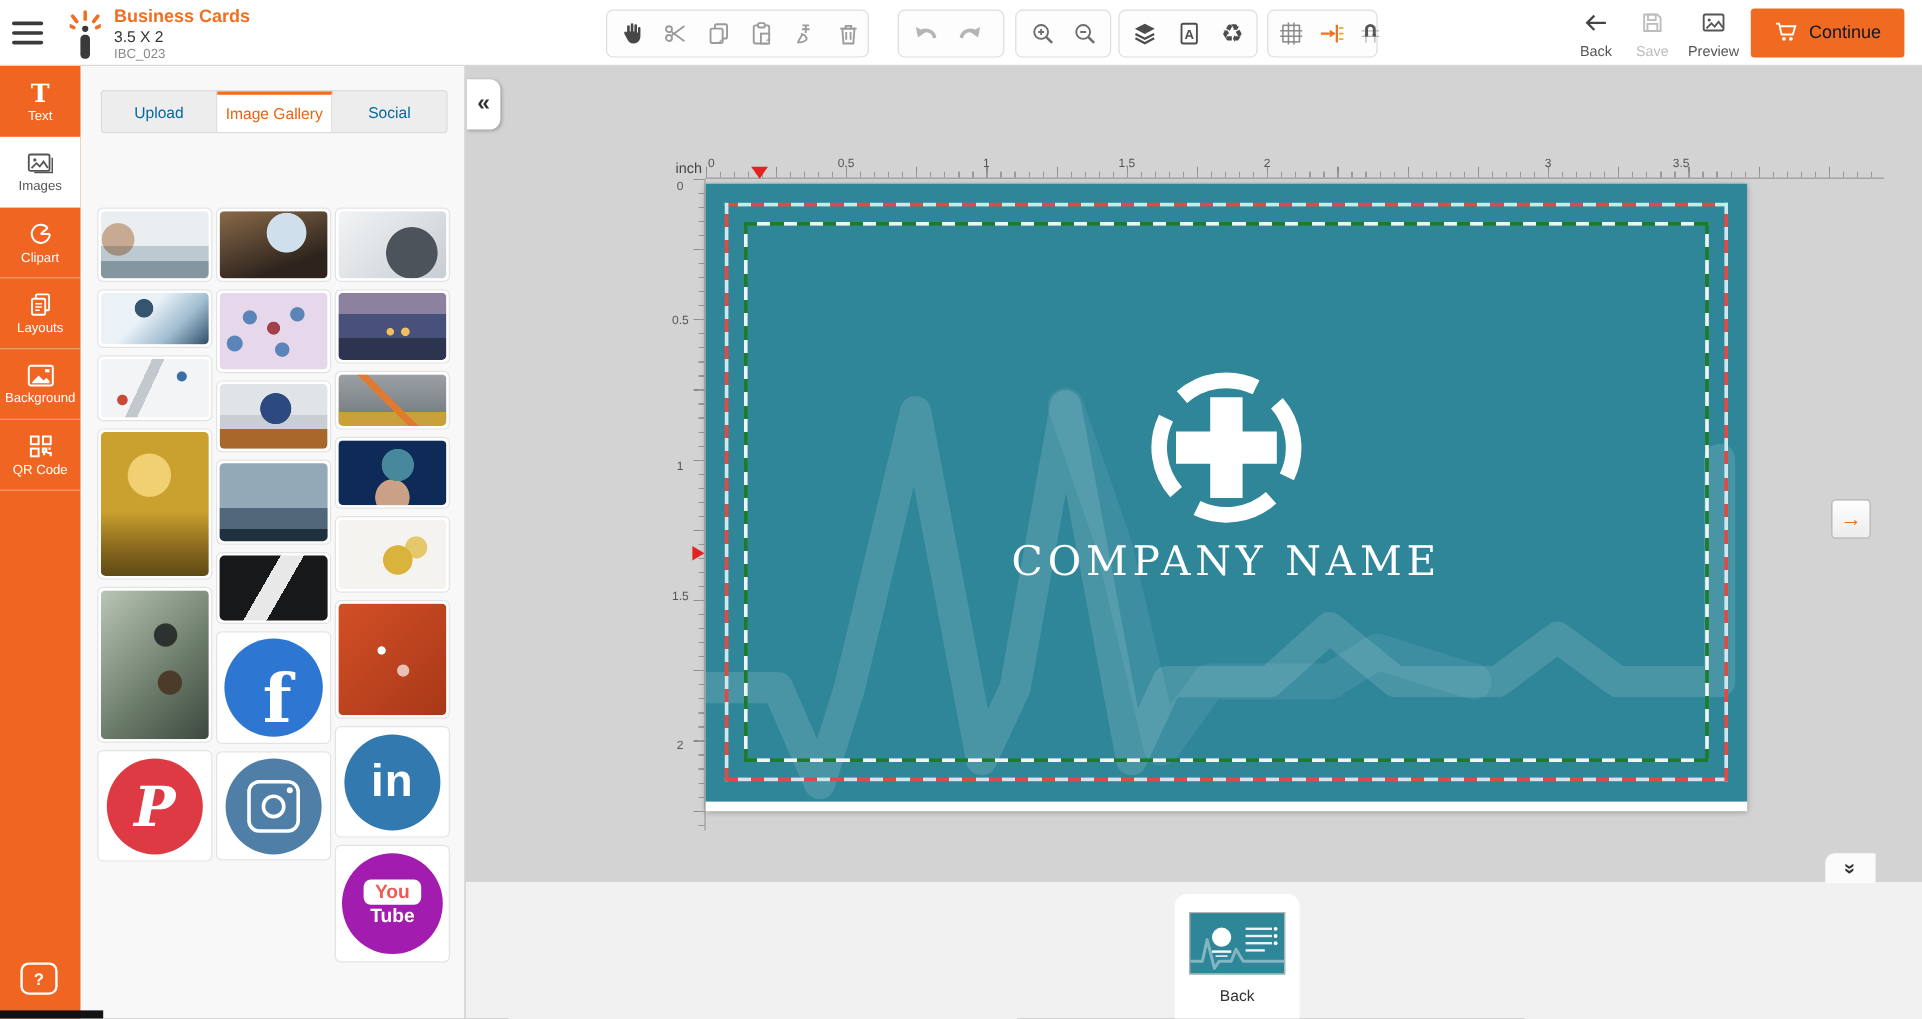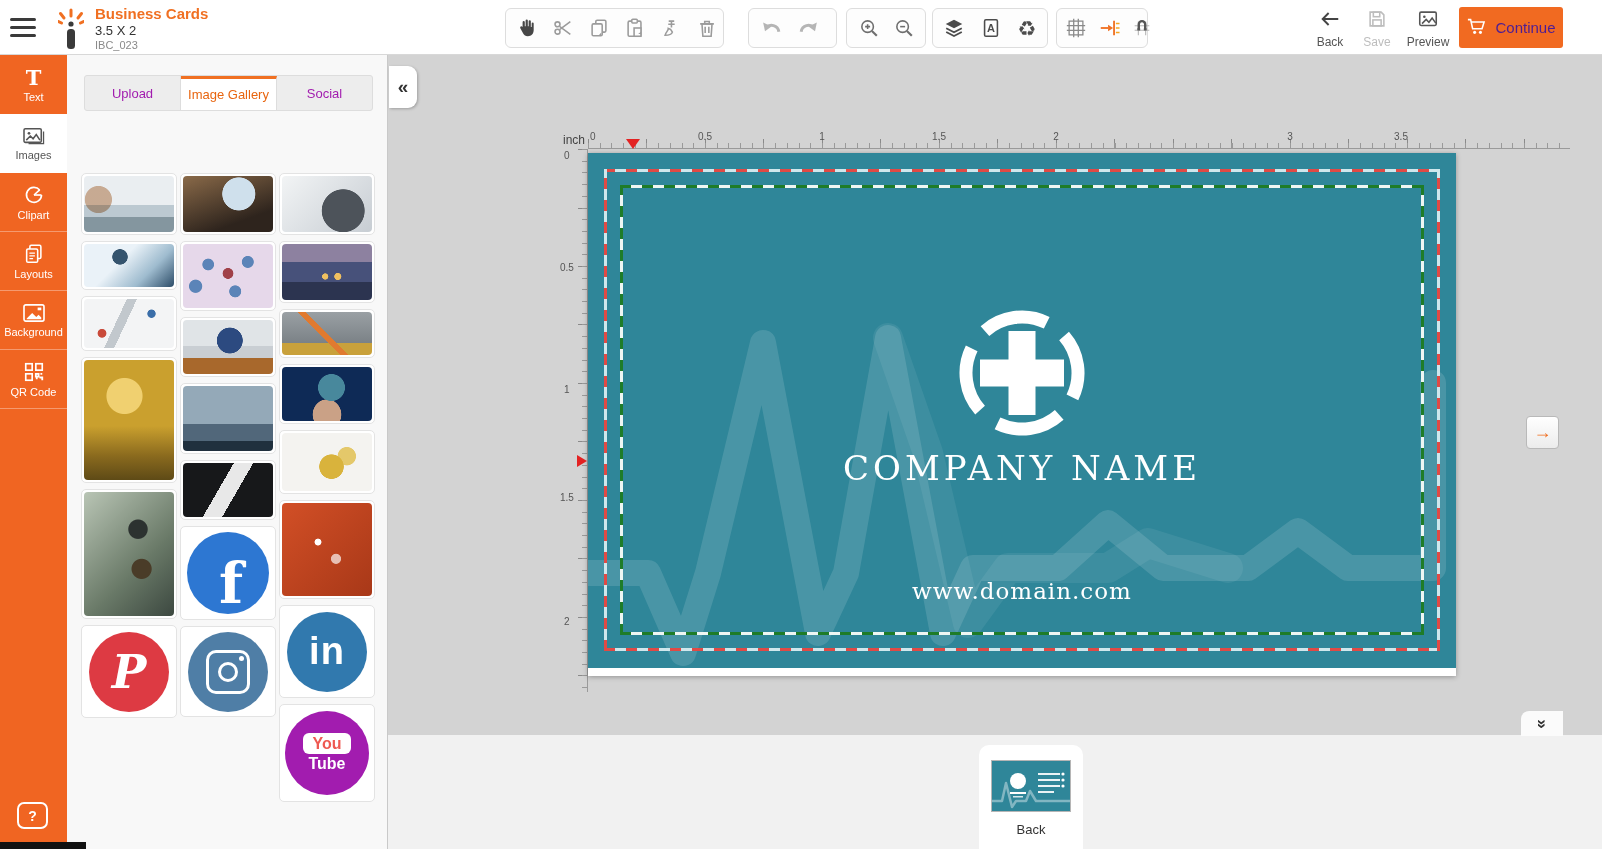--- a/index.html
+++ b/index.html
@@ -14,38 +14,38 @@
   .hamburger div{height:3px;background:#3a3a3a;border-radius:2px;margin-bottom:5px;}
   .brand-title{color:#f07022;font-size:15px;font-weight:bold;}
   .brand-size{color:#333;font-size:13px;margin-top:1px;}
   .brand-sku{color:#8a8a8a;font-size:11px;margin-top:1px;}
   .tgroup{position:absolute;top:8px;height:40px;border:1px solid #ddd;border-radius:6px;background:#fdfdfd;
           display:flex;align-items:center;padding:0 10px;gap:14px;}
   .tbtn{width:24px;height:24px;display:flex;align-items:center;justify-content:center;cursor:pointer;}
   .hact{position:absolute;top:8px;width:44px;text-align:center;cursor:pointer;}
   .hact .lbl{font-size:12px;color:#555;margin-top:1px;}
   .hact.disabled .lbl{color:#bdbdbd;}
-  #continue-btn{position:absolute;left:1459px;top:7px;width:104px;height:41px;background:#f16a21;border-radius:3px;
-          display:flex;align-items:center;justify-content:center;gap:7px;color:#4c1d95;font-size:15px;cursor:pointer;}
+  #continue-btn{position:absolute;left:1459px;top:7px;width:128px;height:41px;background:#f16a21;border-radius:3px;
+          display:flex;align-items:center;justify-content:center;gap:7px;color:#0f172a;font-size:15px;cursor:pointer;}
 
   
   #sidebar{position:absolute;left:0;top:55px;width:67px;height:794px;background:#f06522;z-index:20;}
   .side-item{height:59px;display:flex;flex-direction:column;align-items:center;justify-content:center;gap:3px;
              color:#fff;font-size:11px;cursor:pointer;}
   .side-item.sep{border-bottom:1px solid rgba(255,255,255,.35);}
   .side-item.active{background:#fff;color:#555;}
   .side-item svg{display:block;}
   #help-btn{position:absolute;left:17px;bottom:20px;width:31px;height:27px;border:2px solid #fff;border-radius:7px;
             color:#fff;font-weight:bold;font-size:14px;display:flex;align-items:center;justify-content:center;cursor:pointer;}
   #corner-black{position:absolute;left:0;bottom:0;width:86px;height:7px;background:#121212;z-index:40;}
 
   
   #panel{position:absolute;left:67px;top:55px;width:321px;height:794px;background:#f8f8f8;border-right:1px solid #c9c9c9;z-index:10;}
   #tabs{position:absolute;left:17px;top:20px;width:289px;height:36px;display:flex;border:1px solid #ddd;border-radius:3px;overflow:hidden;background:#ededed;}
-  .tab{flex:1;display:flex;align-items:center;justify-content:center;font-size:13px;color:#a21caf;cursor:pointer;border-right:1px solid #ddd;}
+  .tab{flex:1;display:flex;align-items:center;justify-content:center;font-size:13px;color:#0369a1;cursor:pointer;border-right:1px solid #ddd;}
   .tab:last-child{border-right:none;}
   .tab.active{background:#fff;color:#e8650f;border-top:3px solid #f07022;}
   #searchbar{position:absolute;left:17px;top:68px;width:289px;height:34px;display:flex;}
   #filter-btn{width:30px;height:34px;background:#f0f0f0;border:1px solid #d5d5d5;border-right:none;border-radius:3px 0 0 3px;
               display:flex;align-items:center;justify-content:center;cursor:pointer;}
   #search-input{flex:1;border:1px solid #d5d5d5;padding:0 10px;font-size:13px;color:#333;outline:none;background:#fff;font-family:"Liberation Sans",sans-serif;}
   #search-input::placeholder{color:#777;}
   #search-btn{width:32px;height:34px;background:#fff;border:1px solid #d5d5d5;border-left:none;border-radius:0 3px 3px 0;
               display:flex;align-items:center;justify-content:center;cursor:pointer;}
   #gallery{position:absolute;left:14px;top:118px;width:296px;display:flex;gap:3px;}
@@ -509,21 +509,20 @@
 
       
       <div class="abs" style="left:364px;top:150px;width:140px;height:140px;">
         <svg width="140" height="140" viewBox="0 0 140 140">
           <circle cx="70" cy="70" r="56" fill="none" stroke="#fff" stroke-width="13" stroke-dasharray="66 21.95" stroke-dashoffset="33" transform="rotate(-8 70 70)"></circle>
           <path d="M70 28v84M28 70h84" stroke="#fff" stroke-width="27"></path>
           <circle cx="70" cy="70" r="34" fill="none"></circle>
         </svg>
       </div>
       <div id="company-name">COMPANY NAME</div>
-      <div id="website">www.domain.com</div>
     </div>
   </div>
 
   <div id="next-side-btn">
       <span>→</span>
     </div>
   <div id="collapse-bottom-btn">
       <span>»</span>
     </div>
 

